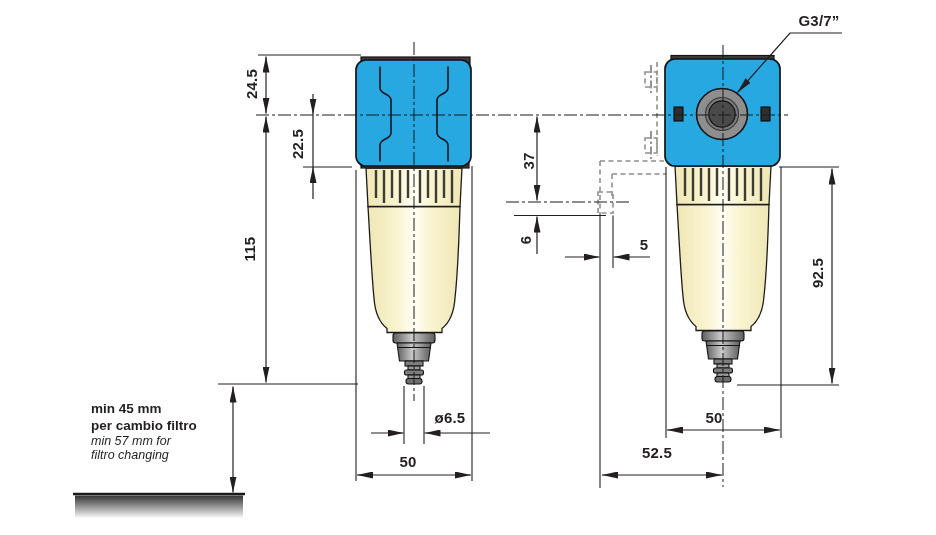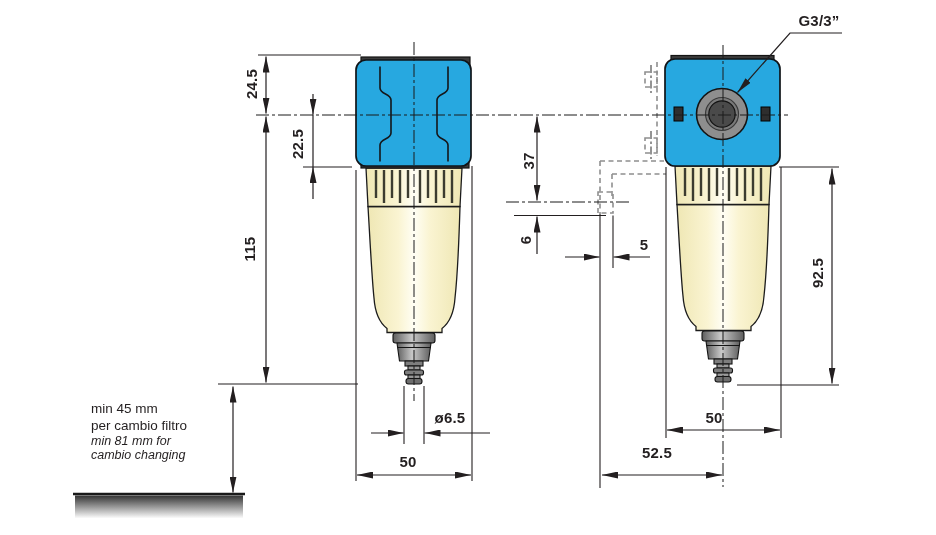--- a/index.html
+++ b/index.html
@@ -14,21 +14,21 @@
   #drawing{position:absolute;left:0;top:0;}
   .lbl{
     position:absolute;
     transform:translate(-50%,-50%);
     font-weight:bold;font-size:15px;line-height:1;
     color:var(--line-dark);white-space:nowrap;
     letter-spacing:0.2px;
   }
   .rot{transform:translate(-50%,-50%) rotate(-90deg);}
   .note{position:absolute;color:var(--line-dark);}
-  .nb{font-weight:normal;font-size:13.5px;line-height:17px;}
+  .nb{font-weight:bold;font-size:13.5px;line-height:17px;}
   .ni{font-style:italic;font-size:12.5px;line-height:14px;}
 </style>
 </head>
 <body>
 
 <div id="stage" style="--head-blue: #27A8E0; --bowl-cream: #FBF6D3; --hardware-gray: #8E8E8E; --line-dark: #231F20;">
 
   <svg id="drawing" width="936" height="535" viewBox="0 0 936 535">
     <defs>
       <marker id="arr" viewBox="0 0 16 7" refX="16" refY="3.5" markerWidth="16" markerHeight="7" markerUnits="userSpaceOnUse" orient="auto-start-reverse">
@@ -225,22 +225,22 @@
   <div class="lbl" style="left:450px;top:417px">ø6.5</div>
   <div class="lbl" style="left:408px;top:461px">50</div>
 
   <div class="lbl rot" style="left:528px;top:161px">37</div>
   <div class="lbl rot" style="left:525px;top:240px">6</div>
   <div class="lbl" style="left:644px;top:244px">5</div>
   <div class="lbl rot" style="left:817px;top:273px">92.5</div>
   <div class="lbl" style="left:714px;top:417px">50</div>
   <div class="lbl" style="left:657px;top:452px">52.5</div>
 
-  <div class="lbl" style="left:819px;top:20px">G3/3”</div>
+  <div class="lbl" style="left:819px;top:20px">G3/7”</div>
 
   <div class="note" style="left:91px;top:400px">
     <div class="nb">min 45 mm</div>
     <div class="nb">per cambio filtro</div>
-    <div class="ni">min 81 mm for</div>
-    <div class="ni">cambio changing</div>
+    <div class="ni">min 57 mm for</div>
+    <div class="ni">filtro changing</div>
   </div>
 
 </div>
 
 </body></html>

